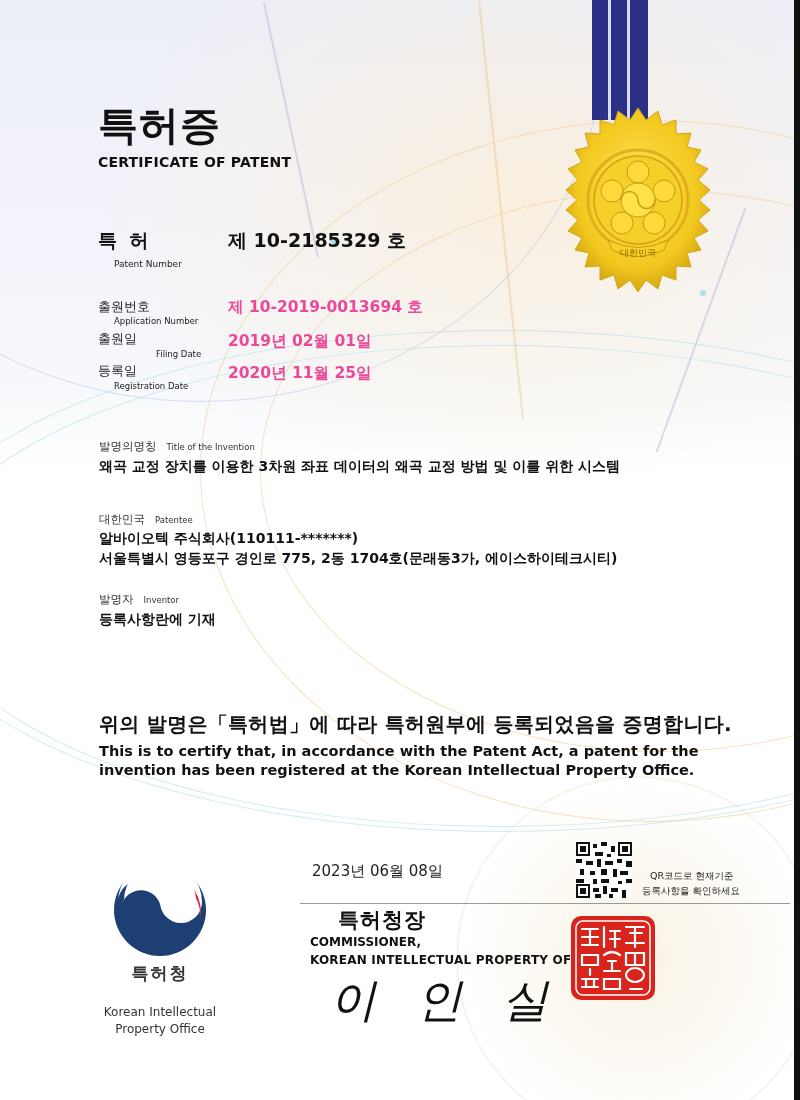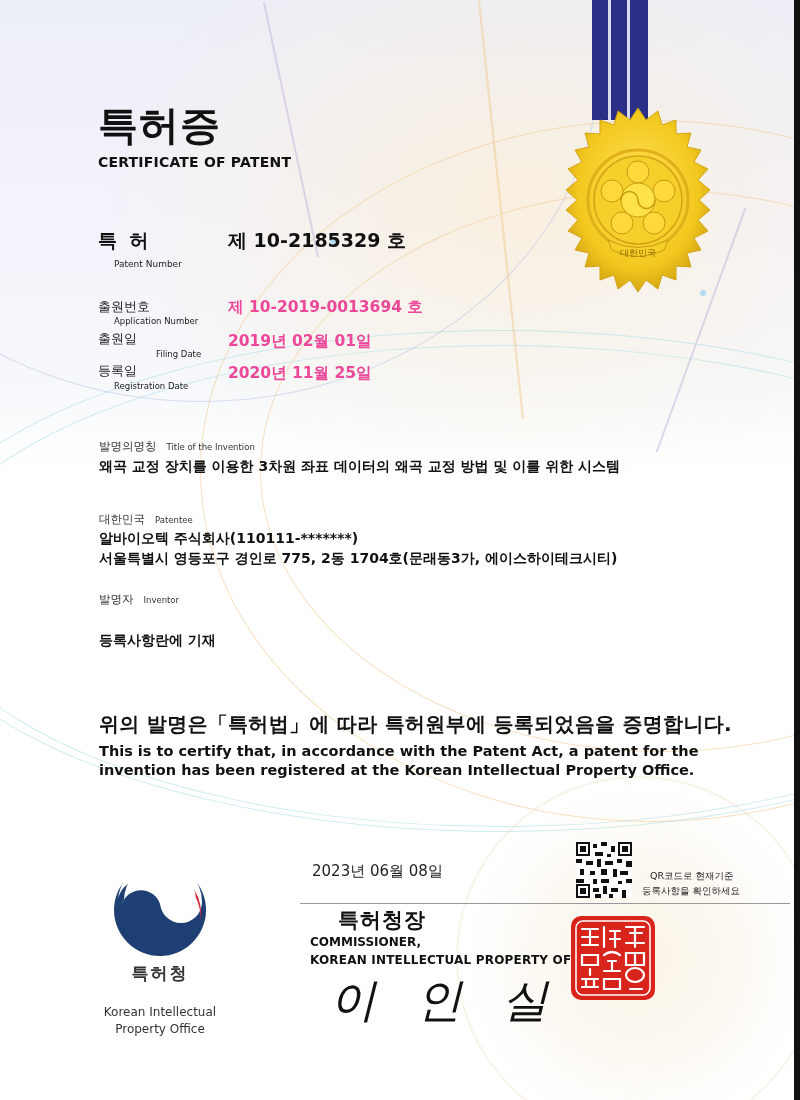--- a/index.html
+++ b/index.html
@@ -142,21 +142,21 @@
 
 <div class="abs sec-lbl" style="left:99px; top:512px;">
   <span>대한민국</span><span class="en">Patentee</span>
 </div>
 <div class="abs sec-val" style="left:99px; top:528px;">알바이오텍 주식회사(110111-*******)</div>
 <div class="abs sec-val" style="left:99px; top:548px;">서울특별시 영등포구 경인로 775, 2동 1704호(문래동3가, 에이스하이테크시티)</div>
 
 <div class="abs sec-lbl" style="left:99px; top:592px;">
   <span>발명자</span><span class="en">Inventor</span>
 </div>
-<div class="abs sec-val" style="left:99px; top:630px;">등록사항란에 기재</div>
+<div class="abs sec-val" style="left:99px; top:609px;">등록사항란에 기재</div>
 
 <div class="abs decl-ko">위의 발명은「특허법」에 따라 특허원부에 등록되었음을 증명합니다.</div>
 <div class="abs decl-en">This is to certify that, in accordance with the Patent Act, a patent for the invention has been registered at the Korean Intellectual Property Office.</div>
 
 <svg class="abs logo" viewBox="0 0 100 100">
   <circle cx="50" cy="50" r="46" fill="#1d3f73"></circle>
   <path d="M8,42 A42,42 0 0 1 92,42 A21,21 0 0 1 50,42 A21,21 0 0 0 8,42 Z" fill="#ffffff"></path>
   <path d="M60,12 A42,42 0 0 1 90,62 A40,40 0 0 0 62,18 Z" fill="#d8263c"></path>
   <path d="M12,44 A20,20 0 0 1 50,44 A20,20 0 0 0 86,40 A36,36 0 0 0 14,40 Z" fill="#ffffff"></path>
 </svg>

